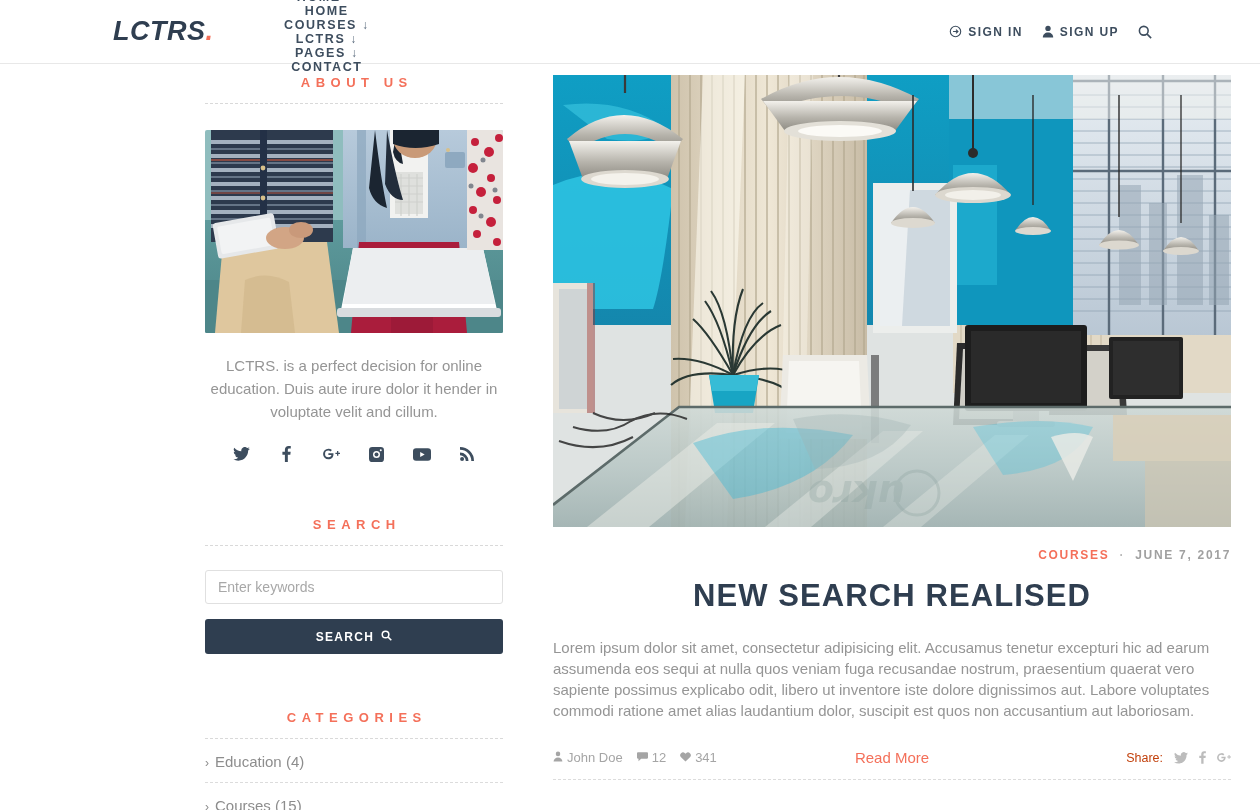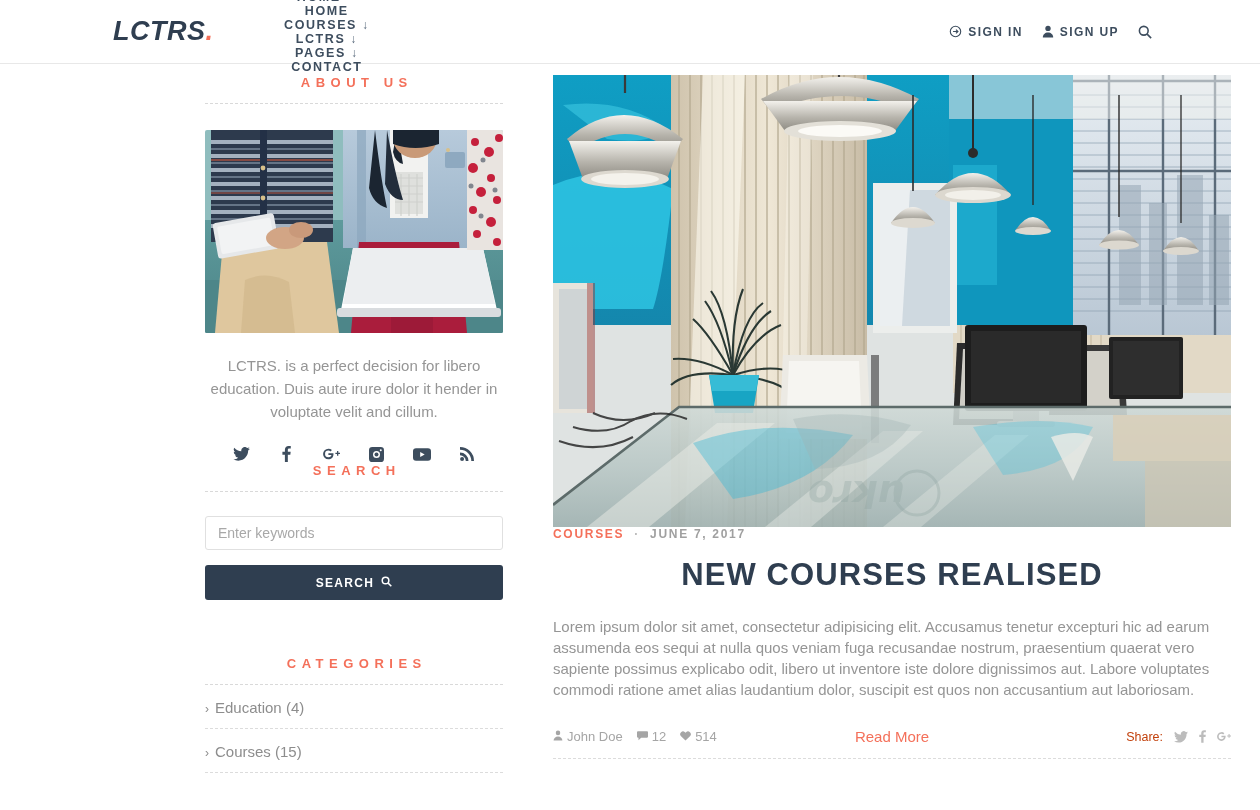--- a/index.html
+++ b/index.html
@@ -130,21 +130,21 @@
   .social-row .sicon {
     color: #3d4d5e;
     cursor: pointer;
     display: flex;
     align-items: center;
     justify-content: center;
     width: 18px;
     height: 18px;
   }
 
-  .widget-search { }
+  .widget-search { margin-top: 54px; }
   .search-field {
     margin-top: 24px;
     width: 100%;
     height: 33px;
     border: 1px solid #e0e0e0;
     border-radius: 3px;
     padding: 16px 12px;
     font-size: 14px;
     color: #9a9a9a;
     font-family: "Liberation Sans", sans-serif;
@@ -186,21 +186,22 @@
   .cat-item .chev { color: #8d8d8d; font-size: 12px; }
 
   
   .post-img {
     width: 678px;
     height: 452px;
     position: relative;
     overflow: hidden;
   }
   .post-meta {
-    text-align: left;
+    margin-top: 21px;
+    text-align: right;
     font-size: 12px;
     letter-spacing: 1.7px;
     font-weight: bold;
   }
   .post-meta .cat { color: #f4705a; cursor: pointer; }
   .post-meta .sep { color: #b9b9b9; margin: 0 5px; }
   .post-meta .date { color: #a0a0a0; }
   .post-title {
     margin-top: 16px;
     text-align: center;
@@ -401,21 +402,21 @@
           </g>
           <g fill="#2d3a4d" opacity=".55">
             <circle cx="278" cy="30" r="2.5"></circle>
               <circle cx="266" cy="56" r="2.5"></circle>
             <circle cx="290" cy="60" r="2.5"></circle>
               <circle cx="276" cy="86" r="2.5"></circle>
           </g>
         </svg>
       </div>
 
-      <p class="about-text">LCTRS. is a perfect decision for libero education. Duis aute irure dolor it hender in voluptate velit and cillum.</p>
+      <p class="about-text">LCTRS. is a perfect decision for online education. Duis aute irure dolor it hender in voluptate velit and cillum.</p>
 
       <div class="social-row">
         <span class="sicon">
           <svg width="17" height="14" viewBox="0 0 24 20" fill="currentColor">
               <path d="M24 2.4a9.6 9.6 0 0 1-2.8.8A4.9 4.9 0 0 0 23.3.4a9.7 9.7 0 0 1-3.1 1.2A4.9 4.9 0 0 0 11.8 6 13.9 13.9 0 0 1 1.7.9 4.9 4.9 0 0 0 3.2 7.4 4.8 4.8 0 0 1 1 6.8v.1a4.9 4.9 0 0 0 3.9 4.8 4.9 4.9 0 0 1-2.2.1 4.9 4.9 0 0 0 4.6 3.4A9.9 9.9 0 0 1 0 17.3a13.9 13.9 0 0 0 7.5 2.2c9.1 0 14-7.5 14-14v-.6A9.9 9.9 0 0 0 24 2.4z"></path>
             </svg>
         </span>
         <span class="sicon">
           <svg width="9" height="16" viewBox="0 0 10 18" fill="currentColor">
               <path d="M6.5 18V9.8h2.8l.4-3.2H6.5V4.5c0-.9.3-1.6 1.6-1.6h1.7V.1C9.5.1 8.5 0 7.3 0 4.9 0 3.2 1.5 3.2 4.2v2.4H.4v3.2h2.8V18z"></path>
@@ -673,21 +674,21 @@
           <path d="M498 362q26 -8 42 0l-20 44z" fill="#e8eae5" opacity=".85"></path>
         </svg>
       </div>
 
       <div class="post-meta">
         <span class="cat">COURSES</span>
         <span class="sep">·</span>
         <span class="date">JUNE 7, 2017</span>
       </div>
 
-      <h1 class="post-title">NEW COURSES REALISED</h1>
+      <h1 class="post-title">NEW SEARCH REALISED</h1>
 
       <p class="post-body">Lorem ipsum dolor sit amet, consectetur adipisicing elit. Accusamus tenetur excepturi hic ad earum assumenda eos sequi at nulla quos veniam fuga recusandae nostrum, praesentium quaerat vero sapiente possimus explicabo odit, libero ut inventore iste dolore dignissimos aut. Labore voluptates commodi ratione amet alias laudantium dolor, suscipit est quos non accusantium aut laboriosam.</p>
 
       <div class="post-footer">
         <div class="pf-left">
           <span class="pf-item">
             <span>
               <svg width="10" height="11" viewBox="0 0 14 16" fill="#a5a5a5">
                   <circle cx="7" cy="4.2" r="3.3"></circle>
                   <path d="M0.6 15.4c0-3.6 2.8-6.1 6.4-6.1s6.4 2.5 6.4 6.1z"></path>
@@ -702,21 +703,21 @@
                 </svg>
             </span>
             <span>12</span>
           </span>
           <span class="pf-item">
             <span>
               <svg width="11" height="10" viewBox="0 0 14 12" fill="#a5a5a5">
                   <path d="M7 11.6 1.3 6.2a3.5 3.5 0 0 1 5-4.9L7 2l.7-.7a3.5 3.5 0 0 1 5 4.9z"></path>
                 </svg>
             </span>
-            <span>514</span>
+            <span>341</span>
           </span>
         </div>
 
         <div class="pf-center">Read More</div>
 
         <div class="pf-right">
           <span>Share:</span>
           <span class="sh">
             <svg width="14" height="12" viewBox="0 0 24 20" fill="#bcbcbc">
                 <path d="M24 2.4a9.6 9.6 0 0 1-2.8.8A4.9 4.9 0 0 0 23.3.4a9.7 9.7 0 0 1-3.1 1.2A4.9 4.9 0 0 0 11.8 6 13.9 13.9 0 0 1 1.7.9 4.9 4.9 0 0 0 3.2 7.4 4.8 4.8 0 0 1 1 6.8v.1a4.9 4.9 0 0 0 3.9 4.8 4.9 4.9 0 0 1-2.2.1 4.9 4.9 0 0 0 4.6 3.4A9.9 9.9 0 0 1 0 17.3a13.9 13.9 0 0 0 7.5 2.2c9.1 0 14-7.5 14-14v-.6A9.9 9.9 0 0 0 24 2.4z"></path>

